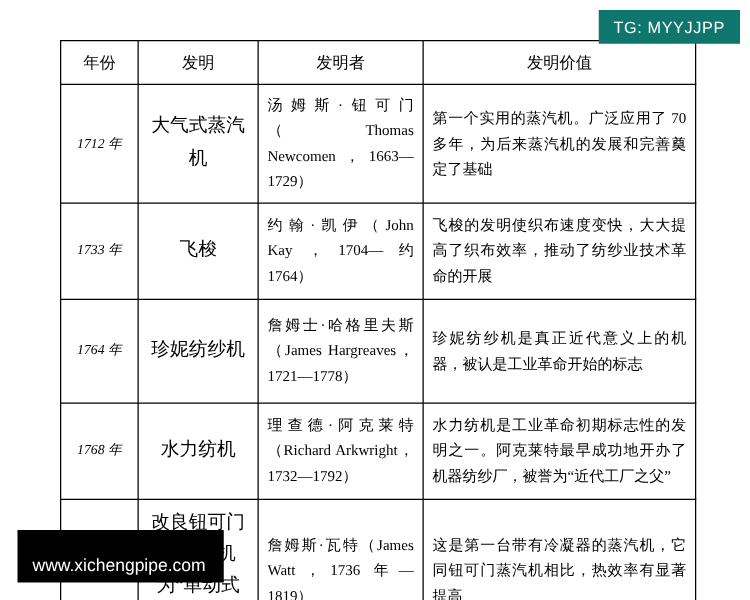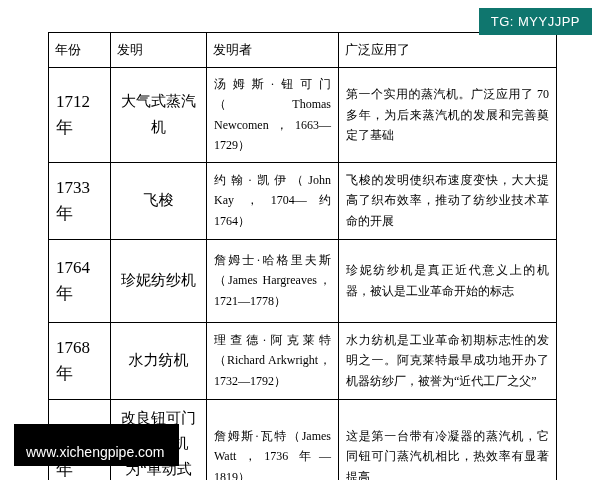--- a/index.html
+++ b/index.html
@@ -49,34 +49,36 @@
     table-layout: fixed;
   }
   table.doc-table th,
   table.doc-table td {
     border: 1px solid #000000;
     vertical-align: middle;
     padding: 6px 7px;
     color: #000000;
   }
   table.doc-table th {
-    text-align: left;
+    text-align: center;
     font-weight: normal;
     font-size: 13px;
     height: 26px;
     padding: 4px 6px;
   }
   .col-year   { width: 62px; }
   .col-inv    { width: 96px; }
   .col-person { width: 132px; }
   .col-value  { width: 218px; }
 
   td.cell-year {
-    font-size: 17px;
+    text-align: center;
+    font-size: 11px;
     line-height: 1.5;
+    font-style: italic;
   }
   td.cell-inv {
     text-align: center;
     font-size: 15px;
     line-height: 1.7;
   }
   td.cell-person {
     text-align: justify;
     text-align-last: left;
     font-size: 12px;
@@ -105,21 +107,21 @@
       <col class="col-year">
       <col class="col-inv">
       <col class="col-person">
       <col class="col-value">
     </colgroup>
     <thead>
       <tr>
         <th>年份</th>
         <th>发明</th>
         <th>发明者</th>
-        <th>广泛应用了</th>
+        <th>发明价值</th>
       </tr>
     </thead>
     <tbody>
       <tr class="row-1">
         <td class="cell-year">1712 年</td>
         <td class="cell-inv">大气式蒸汽机</td>
         <td class="cell-person">汤姆斯·钮可门（Thomas Newcomen，1663—1729）</td>
         <td class="cell-value">第一个实用的蒸汽机。广泛应用了 70 多年，为后来蒸汽机的发展和完善奠定了基础</td>
       </tr>
       <tr class="row-2">

